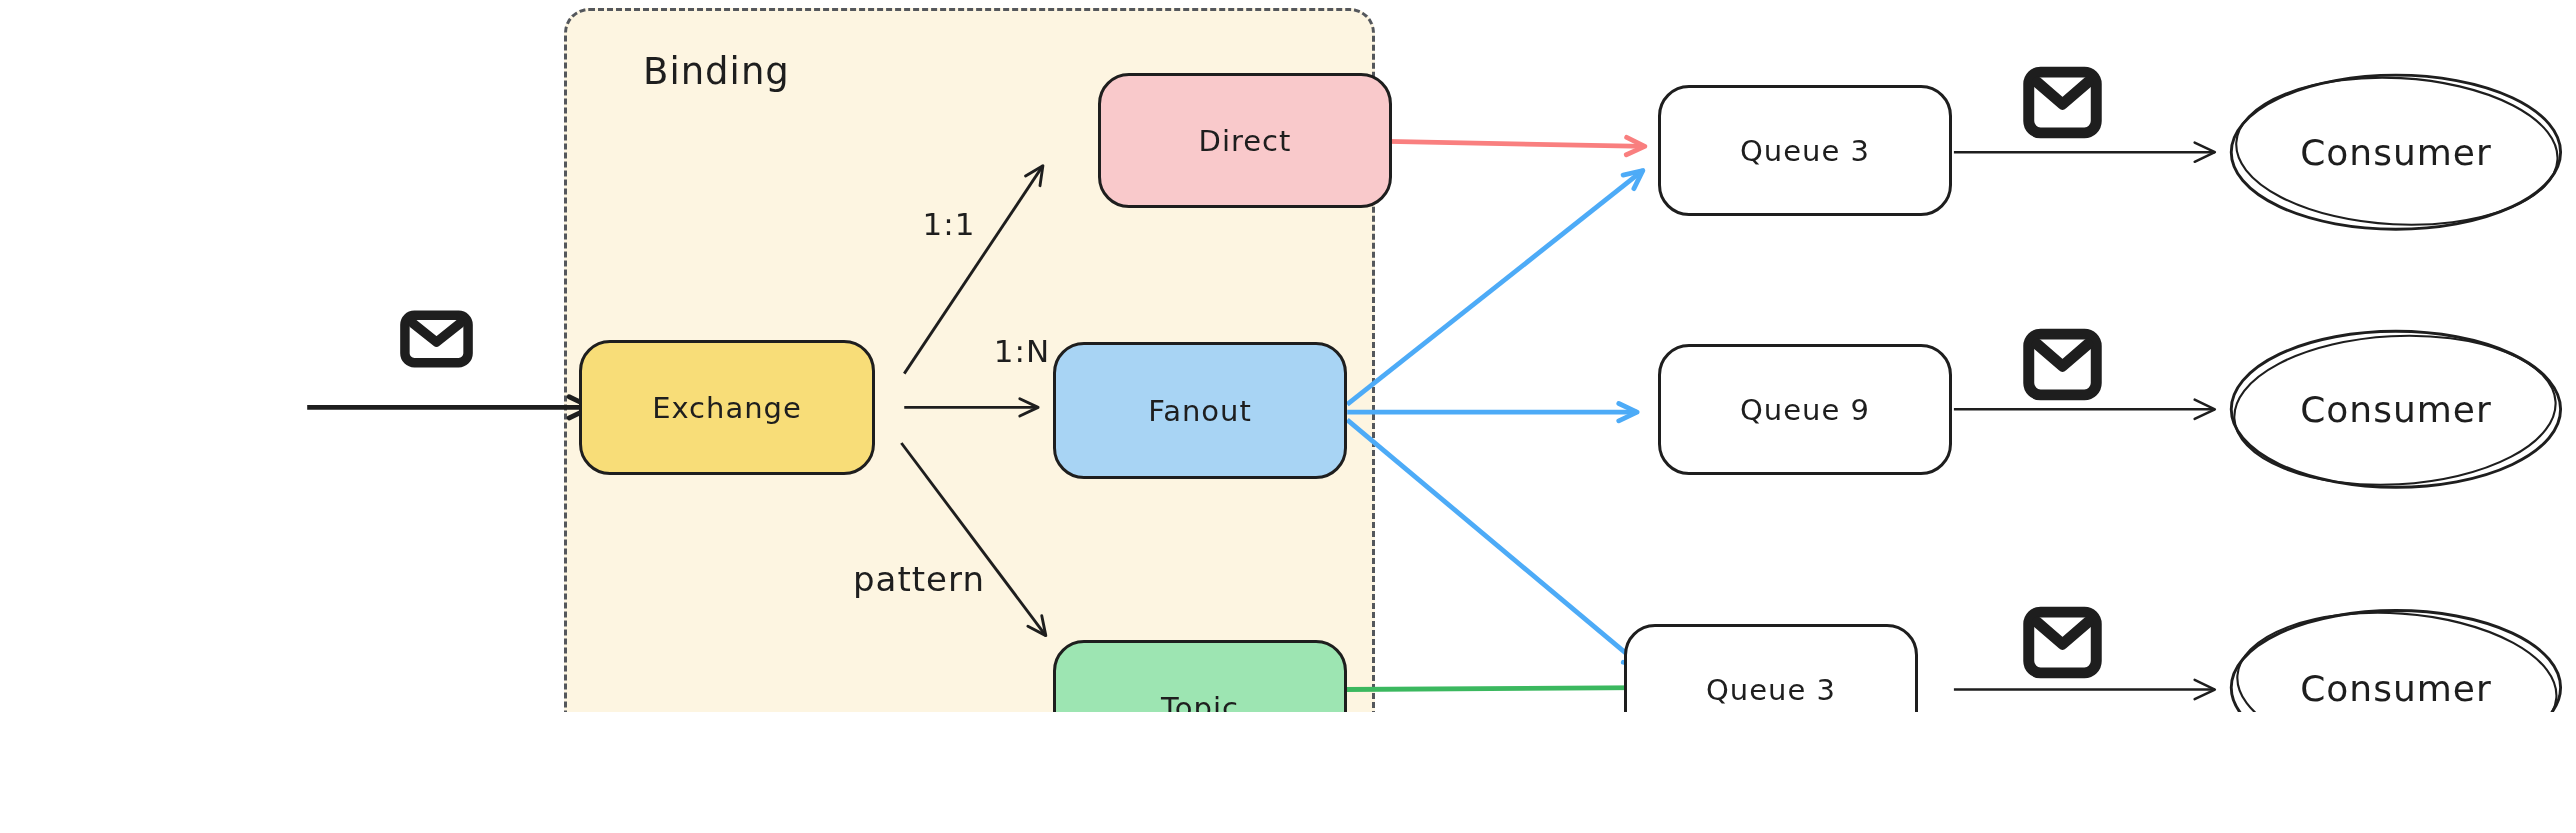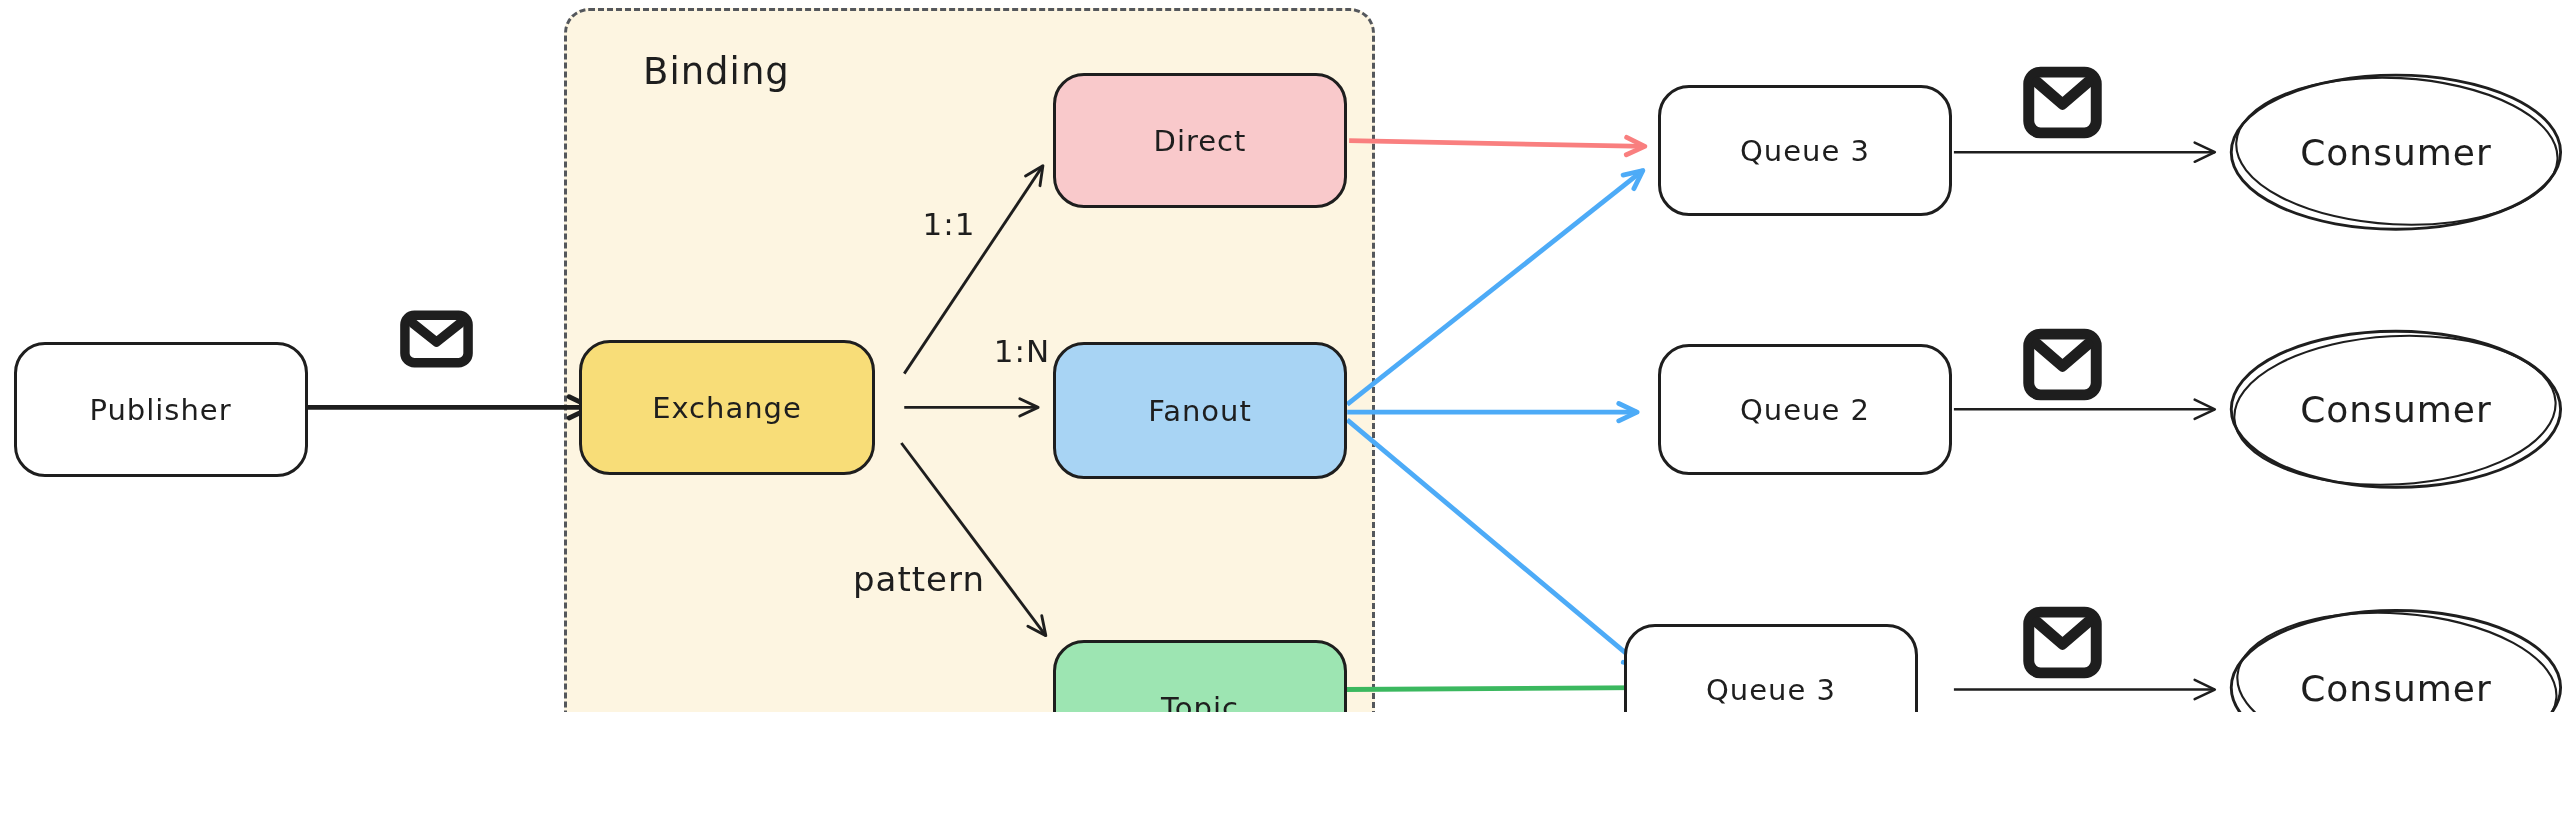--- a/index.html
+++ b/index.html
@@ -22,21 +22,21 @@
   }
   svg.wires{position:absolute;left:0;top:0;z-index:1;}
   .node{
     position:absolute;box-sizing:border-box;border:3.9px solid var(--stroke);border-radius:31px;
     display:flex;align-items:center;justify-content:center;z-index:2;
     font-size:29px;letter-spacing:1px;
   }
   .node.white{background:var(--queue_fill);}
   .node-publisher{left:13.5px;top:342px;width:294px;height:135px;}
   .node-exchange {left:579px;top:340px;width:296px;height:135px;background:var(--exchange_fill);}
-  .node-direct   {left:1053px;top:73px;width:294px;height:135px;background:var(--direct_fill);}
+  .node-direct   {left:1098px;top:73px;width:294px;height:135px;background:var(--direct_fill);}
   .node-fanout   {left:1053px;top:342px;width:294px;height:137px;background:var(--fanout_fill);}
   .node-topic    {left:1053px;top:640px;width:294px;height:135px;background:var(--topic_fill);}
   .node-queue1   {left:1658px;top:85px;width:294px;height:131px;}
   .node-queue2   {left:1658px;top:344px;width:294px;height:131px;}
   .node-queue3   {left:1624px;top:624px;width:294px;height:132px;}
   .edge-label{
     position:absolute;transform:translate(-50%,-50%);font-size:31px;letter-spacing:1px;z-index:3;white-space:nowrap;
   }
   .lbl-11{left:949px;top:224px;}
   .lbl-1n{left:982px;top:351px;margin-left:40px;}
@@ -101,40 +101,37 @@
     <g>
       <ellipse cx="2488" cy="425" rx="171" ry="81" fill="#ffffff" stroke-width="3" style="stroke:var(--stroke)"></ellipse>
       <ellipse cx="2487" cy="426" rx="167" ry="77" fill="none" stroke-width="2.2" style="stroke:var(--stroke)" transform="rotate(-3 2487 426)"></ellipse>
     </g>
     <g>
       <ellipse cx="2488" cy="714" rx="171" ry="80" fill="#ffffff" stroke-width="3" style="stroke:var(--stroke)"></ellipse>
       <ellipse cx="2489" cy="713" rx="166" ry="76" fill="none" stroke-width="2.2" style="stroke:var(--stroke)" transform="rotate(4 2489 713)"></ellipse>
     </g>
   </svg>
 
-  <div class="node white node-publisher">
-    <span>Publisher</span>
-  </div>
   <div class="node node-exchange">
     <span>Exchange</span>
   </div>
   <div class="node node-direct">
     <span>Direct</span>
   </div>
   <div class="node node-fanout">
     <span>Fanout</span>
   </div>
   <div class="node node-topic">
     <span>Topic</span>
   </div>
   <div class="node white node-queue1">
     <span>Queue 3</span>
   </div>
   <div class="node white node-queue2">
-    <span>Queue 2</span>
+    <span>Queue 9</span>
   </div>
   <div class="node white node-queue3">
     <span>Queue 3</span>
   </div>
 
   <div class="consumer-label" style="left:2396px;top:152px;">Consumer</div>
   <div class="consumer-label" style="left:2396px;top:409px;">Consumer</div>
   <div class="consumer-label" style="left:2396px;top:688px;">Consumer</div>
 
   <div class="edge-label lbl-11">1:1</div>

